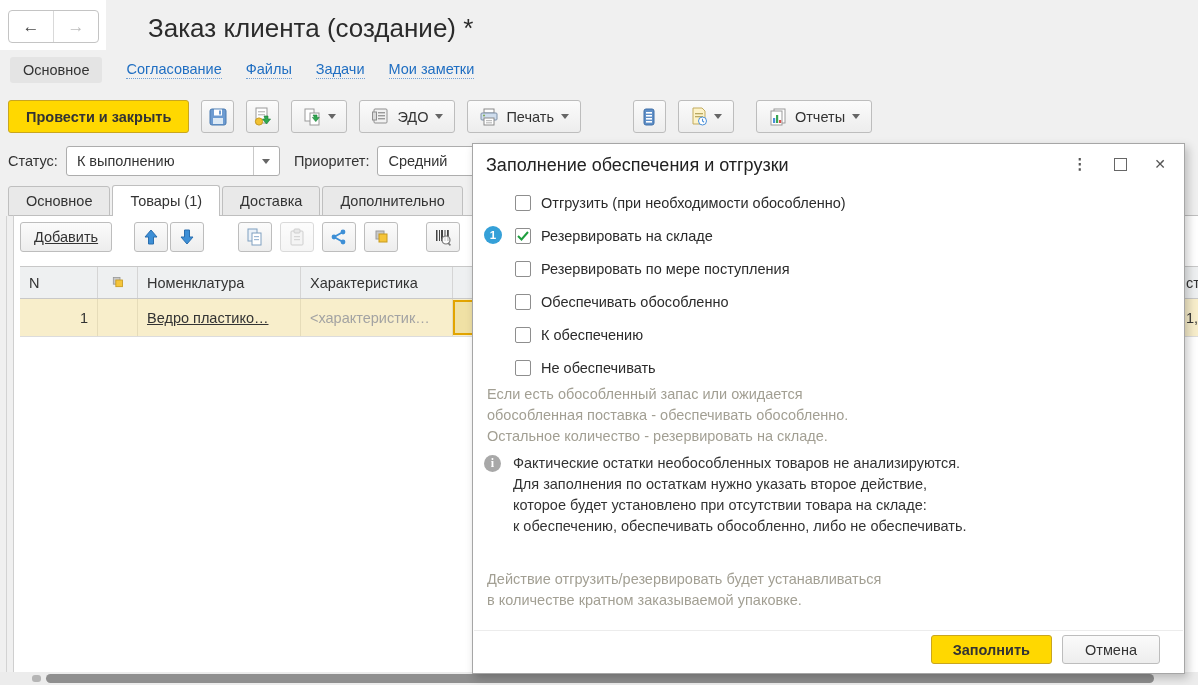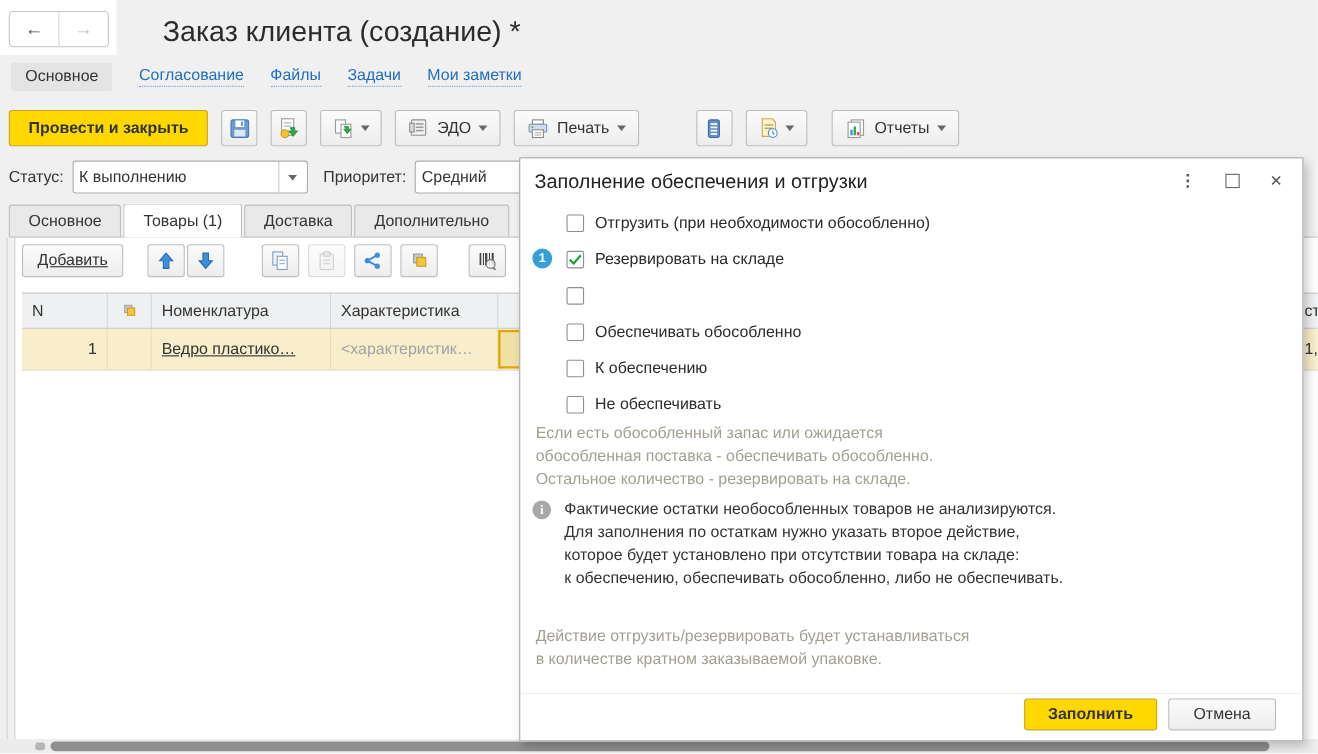--- a/index.html
+++ b/index.html
@@ -27,21 +27,21 @@
   .btn.primary{background:#ffd800;border-color:#c9a61f;font-weight:bold;padding:12px 17px;}
   .iconbtn{width:33px;}
   .iconbtn.wide{width:56px;gap:5px;}
   .labelbtn{padding:0 11px;gap:7px;}
   .caret{width:0;height:0;border-left:4px solid transparent;border-right:4px solid transparent;border-top:5px solid #666;}
   .sp12{width:12px;}.sp18{width:18px;}.sp34{width:34px;}.sp22{width:22px;}
 
   
   .status-row{position:absolute;left:8px;top:146px;display:flex;align-items:center;}
   .combo{background:#fff;border:1px solid #adadad;border-radius:3px;height:30px;display:flex;align-items:center;box-sizing:border-box;}
-  .combo .val{padding:0 5px;flex:1;white-space:nowrap;}
+  .combo .val{padding:0 10px;flex:1;white-space:nowrap;}
   .combo .dd{width:25px;height:100%;border-left:1px solid #c9c9c9;display:flex;align-items:center;justify-content:center;cursor:pointer;}
   .fld-label{margin-right:8px;}
 
   
   .doc-tabs{position:absolute;left:8px;top:185px;display:flex;align-items:flex-end;}
   .doc-tab{height:30px;padding:0 17px;display:flex;align-items:center;background:#e9e9e9;
     border:1px solid #bfbfbf;border-radius:3px 3px 0 0;margin-right:2px;cursor:pointer;box-sizing:border-box;}
   .doc-tab.active{background:#fff;height:31px;border-bottom:none;position:relative;z-index:3;}
 
   
@@ -370,20 +370,21 @@
         <span class="opt-badge">1</span>
         <span class="cbox">
             <svg class="tick" width="12" height="10" viewBox="0 0 12 10">
               <path d="M1 5 L4.5 8.5 L11 1" fill="none" stroke="#1d9e3e" stroke-width="2"></path>
             </svg>
           </span>
         <span class="opt-label">Резервировать на складе</span>
       </div>
       <div class="opt-row">
         <span class="cbox"></span>
+        <span class="opt-label">Резервировать по мере поступления</span>
       </div>
       <div class="opt-row">
         <span class="cbox"></span>
         <span class="opt-label">Обеспечивать обособленно</span>
       </div>
       <div class="opt-row">
         <span class="cbox"></span>
         <span class="opt-label">К обеспечению</span>
       </div>
       <div class="opt-row">

